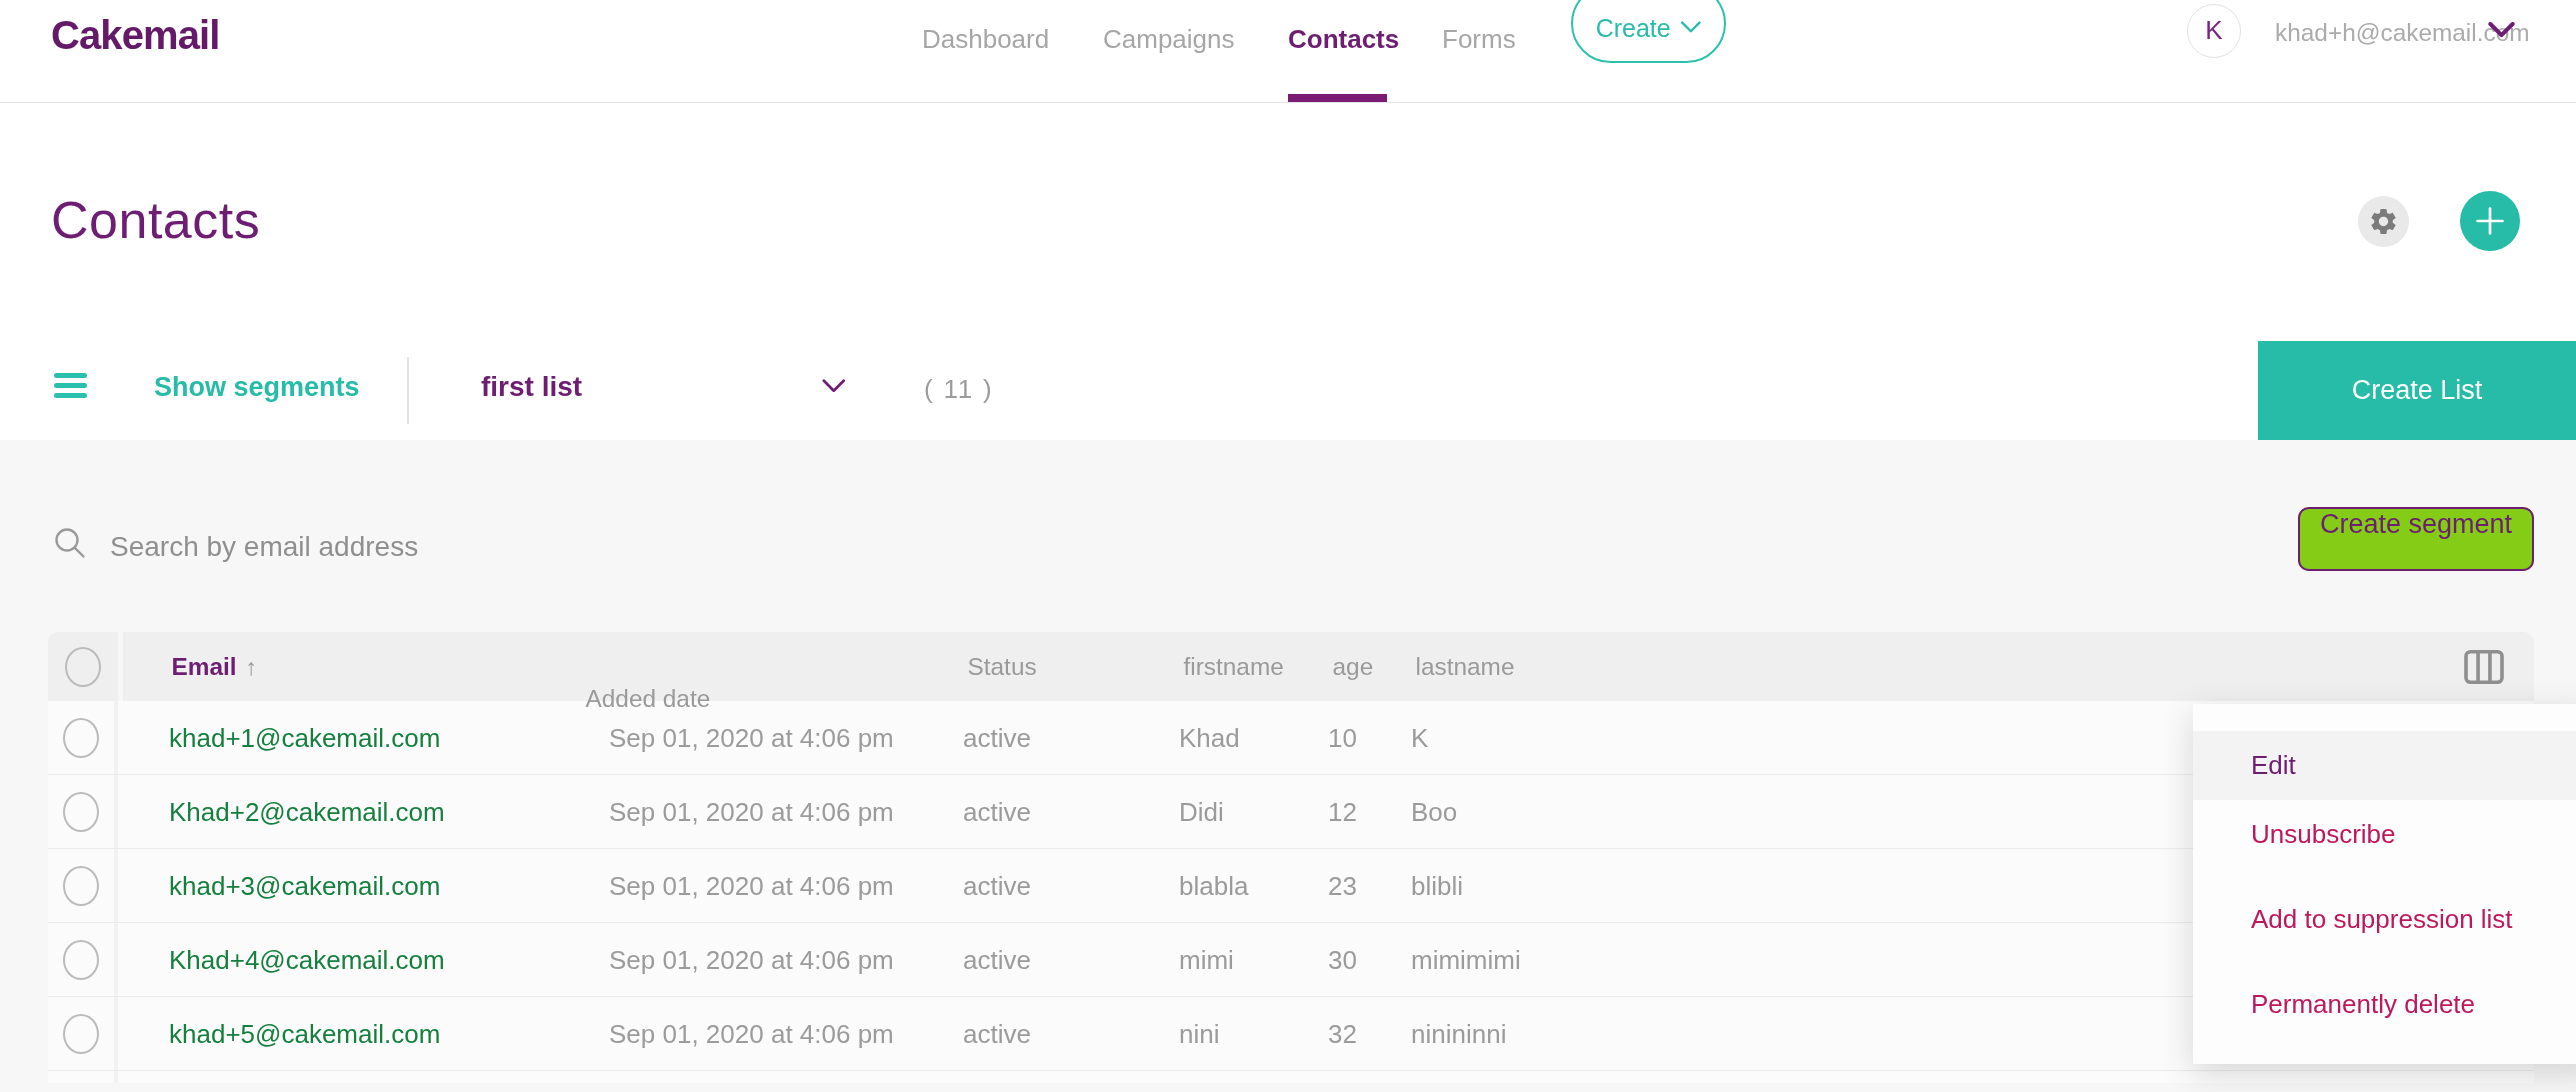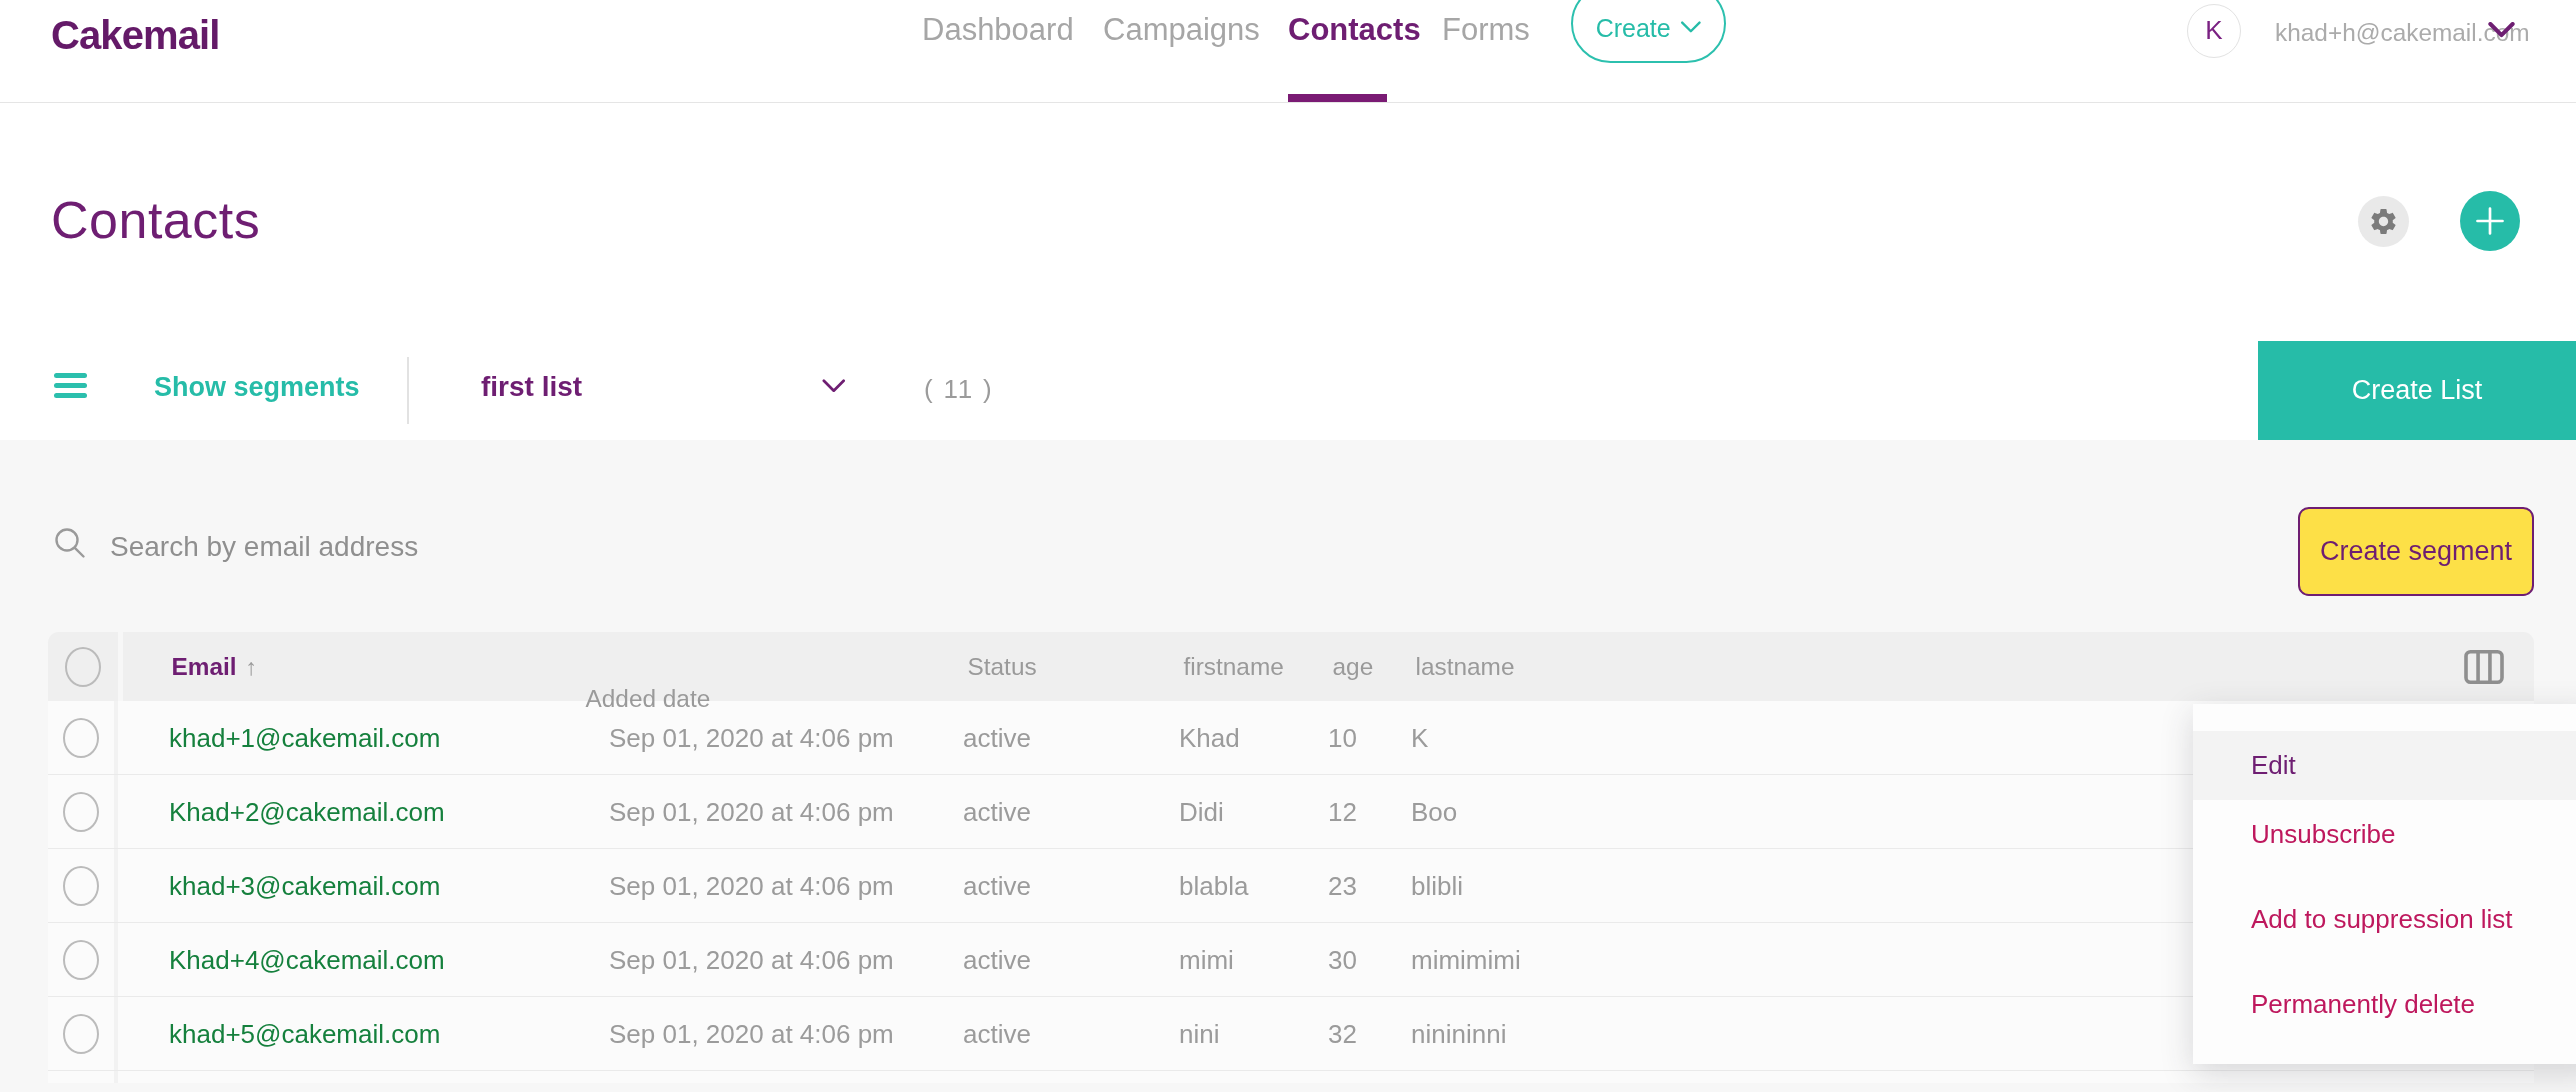--- a/index.html
+++ b/index.html
@@ -5,21 +5,21 @@
   * { margin:0; padding:0; box-sizing:border-box; }
   html,body { width:2576px; height:1092px; overflow:hidden; background:#fff;
               font-family:"Liberation Sans", sans-serif; }
   .screen { position:relative; width:2576px; height:1092px; background:#fff; overflow:hidden; }
 
   
   .topnav { position:absolute; left:0; top:0; width:2576px; height:103px; background:#fff;
             border-bottom:1.8px solid #E5E5E5; z-index:6; }
   .logo { position:absolute; left:51px; top:12.6px; font-size:40px; font-weight:700;
           color:#641A68; letter-spacing:-0.9px; }
-  .nav-item { position:absolute; top:12px; font-size:31px; color:#A6A6A6; cursor:pointer; }
+  .nav-item { position:absolute; top:24px; font-size:26px; color:#A6A6A6; cursor:pointer; }
   .nav-dashboard { left:922px; }
   .nav-campaigns { left:1103px; }
   .nav-contacts  { left:1288px; color:#6E1E72; font-weight:700; }
   .nav-forms     { left:1442px; }
   .nav-underline { position:absolute; left:1288px; top:94px; width:99px; height:8.1px;
                    background:#7A1B74; z-index:7; }
   .create-pill { position:absolute; left:1571px; top:-16.2px; width:155px; height:79px;
                  border:2.7px solid #2CC0AE; border-radius:40px; color:#26BCA8;
                  display:flex; align-items:flex-end; justify-content:center;
                  padding-bottom:18px; font-size:25px; gap:9px; background:#fff; }
@@ -58,23 +58,23 @@
                      background:#26BCA8; color:#fff; font-size:27px; display:flex;
                      align-items:center; justify-content:center; cursor:pointer; }
 
   
   .content-bg { position:absolute; left:0; top:440px; width:2576px; height:652px; background:#F7F7F7; }
   .search-icon { position:absolute; left:52px; top:525px; }
   .search-input { position:absolute; left:110px; top:525px; width:812px; height:43px;
                   border:none; background:transparent; font-size:28px; color:#777;
                   font-family:"Liberation Sans", sans-serif; outline:none; }
   .search-input::placeholder { color:#8F8F8F; opacity:1; }
-  .create-segment-btn { position:absolute; left:2298px; top:507px; width:236px; height:89px;
-                        background:#fde047; border:2.7px solid #6E1E72; border-radius:10.8px;
-                        color:#6E1E72; font-size:27px; display:flex; align-items:center;
+  .create-segment-btn { position:absolute; left:2298px; top:507px; width:236px; height:64px;
+                        background:#84cc16; border:2.7px solid #6E1E72; border-radius:10.8px;
+                        color:#6E1E72; font-size:27px; display:flex; align-items:flex-start;
                         justify-content:center; cursor:pointer; }
 
   
   .table { position:absolute; left:48px; top:632px; width:2486px; }
   .t-header { display:flex; height:69px; }
   .t-check-h { width:70px; background:#EFEFEF; border-top-left-radius:10.8px;
                display:flex; align-items:center; justify-content:center; }
   .t-gap-h { width:4.5px; background:#F7F7F7; }
   .t-main-h { flex:1; background:#EFEFEF; border-top-right-radius:10.8px; position:relative; }
   .th { position:absolute; top:50%; transform:translateY(-50%); font-size:24.4px; color:#9A9A9A;

